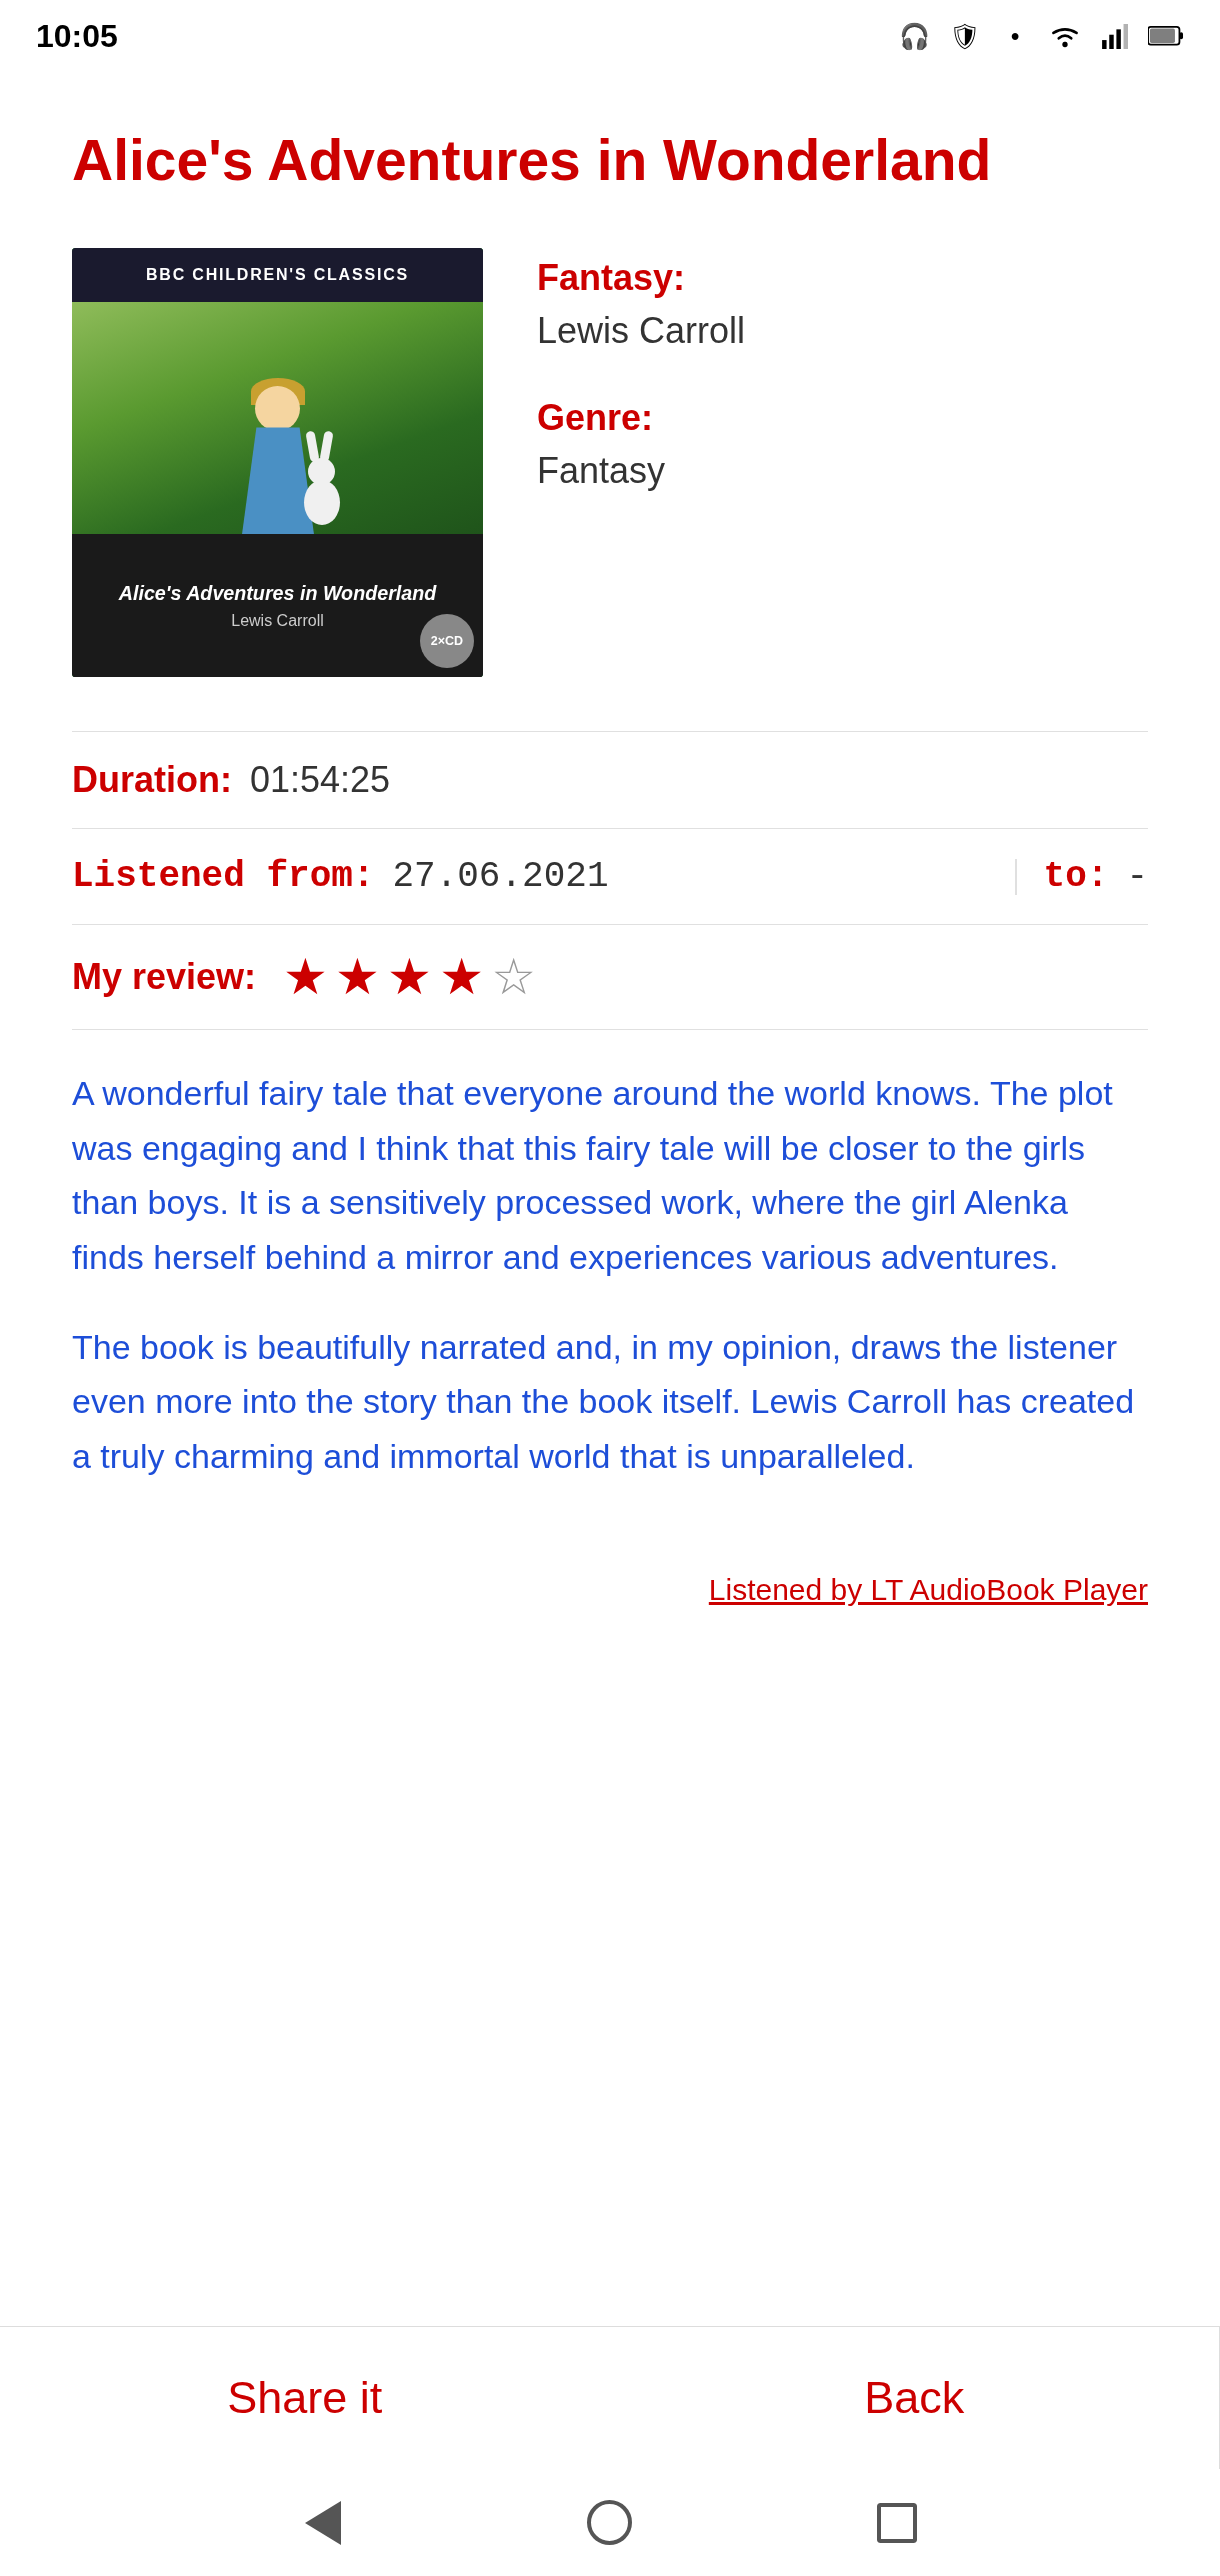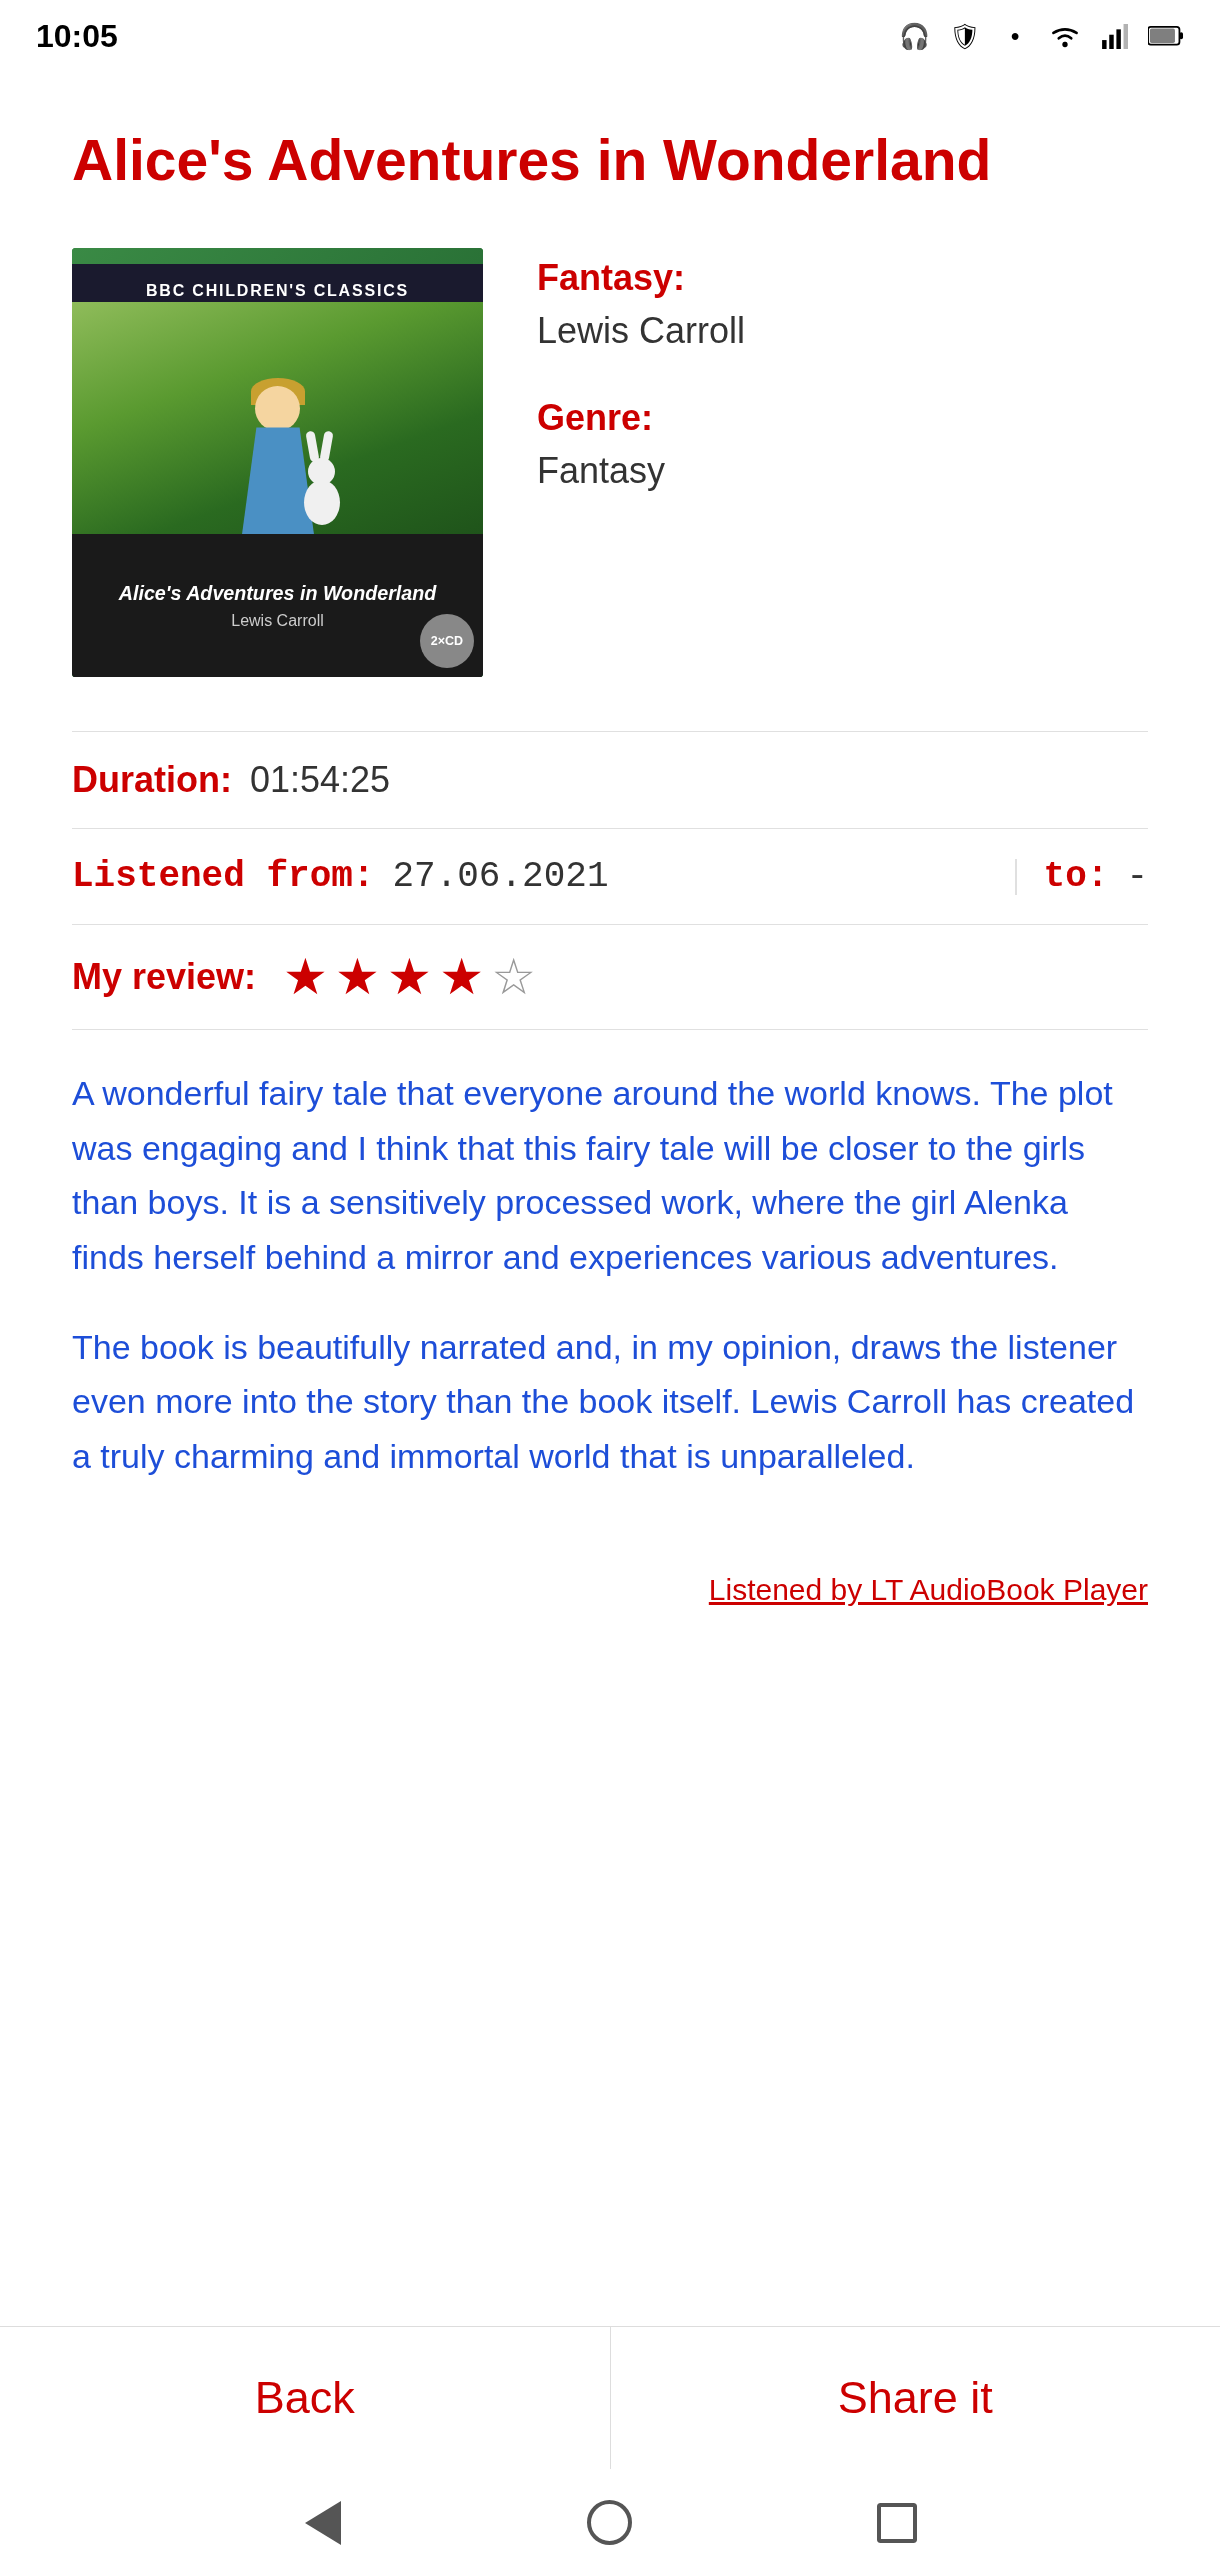--- a/index.html
+++ b/index.html
@@ -87,21 +87,21 @@
       position: relative;
       display: flex;
       flex-direction: column;
       align-items: center;
       justify-content: center;
     }
 
     
     .cover-top-banner {
       position: absolute;
-      top: 16px;
+      top: 0;
       left: 0;
       right: 0;
       height: 54px;
       background: #1a1a2e;
       display: flex;
       align-items: center;
       justify-content: center;
     }
 
     .cover-top-text {
@@ -588,22 +588,22 @@
     <p class="review-paragraph">The book is beautifully narrated and, in my opinion, draws the listener even more into the story than the book itself. Lewis Carroll has created a truly charming and immortal world that is unparalleled.</p>
   </div>
 
   <div class="footer-credit">
     <span class="footer-credit-text">Listened by LT AudioBook Player</span>
   </div>
 
 </div>
 
 <div class="bottom-nav">
+  <button class="nav-button nav-button-share">Share it</button>
   <button class="nav-button nav-button-back">Back</button>
-  <button class="nav-button nav-button-share">Share it</button>
 </div>
 
 <div class="android-nav">
   <div class="android-nav-btn">
     <div class="nav-triangle"></div>
   </div>
   <div class="android-nav-btn">
     <div class="nav-circle"></div>
   </div>
   <div class="android-nav-btn">

